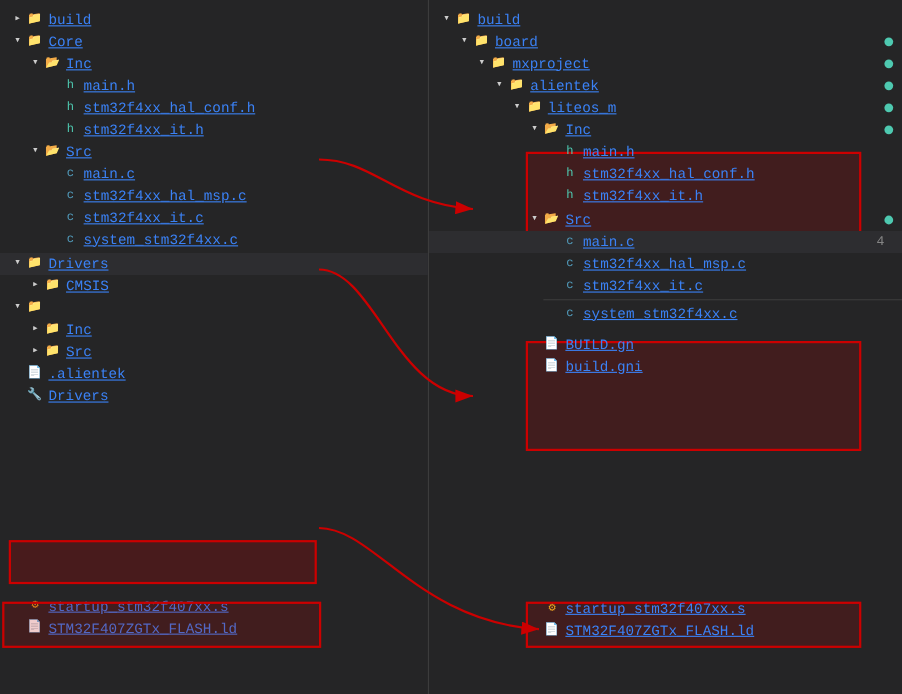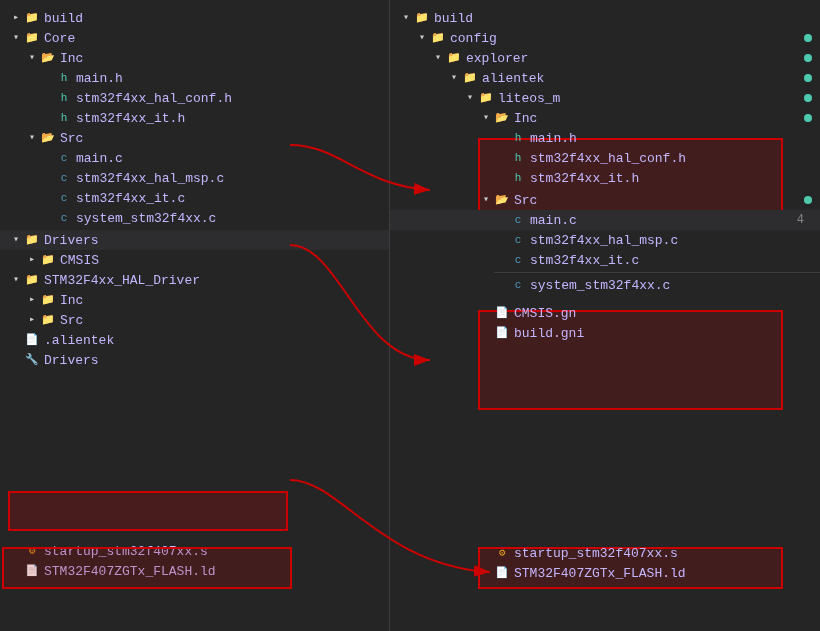--- a/index.html
+++ b/index.html
@@ -80,22 +80,23 @@
       color: #dcb67a;
     }
 
     .h-file { color: #4ec9b0; }
     .c-file { color: #519aba; }
     .s-file { color: #e8a020; }
     .ld-file { color: #e2c08d; }
     .generic-file { color: #cccccc; }
 
     .item-label {
-      color: #c4b5fd;
+      color: #3b82f6;
       font-size: 13px;
+      text-decoration: underline;
     }
 
     
     .arrows-container {
       position: absolute;
       top: 0;
       left: 0;
       width: 820px;
       height: 631px;
       pointer-events: none;
@@ -180,21 +181,20 @@
 
   <div class="tree-item indent-1">
     <span class="chevron closed"></span>
     <span class="file-icon folder-icon">📁</span>
     <span class="item-label">CMSIS</span>
   </div>
 
   <div class="tree-item indent-0">
     <span class="chevron open"></span>
     <span class="file-icon" style="color:#4ec9b0;">📁</span>
-    <span class="item-label">STM32F4xx_HAL_Driver</span>
   </div>
 
   <div class="tree-item indent-1">
     <span class="chevron closed"></span>
     <span class="file-icon folder-icon">📁</span>
     <span class="item-label">Inc</span>
   </div>
 
   <div class="tree-item indent-1">
     <span class="chevron closed"></span>
@@ -235,28 +235,28 @@
 
   <div class="tree-item indent-0">
     <span class="chevron open"></span>
     <span class="file-icon folder-icon">📁</span>
     <span class="item-label">build</span>
   </div>
 
   <div class="tree-item indent-1" style="position:relative;">
     <span class="chevron open"></span>
     <span class="file-icon folder-icon">📁</span>
-    <span class="item-label">config</span>
+    <span class="item-label">board</span>
     <span style="position:absolute; right:8px; top:50%; transform:translateY(-50%); width:8px; height:8px; border-radius:50%; background:#4ec9b0;"></span>
   </div>
 
   <div class="tree-item indent-2" style="position:relative;">
     <span class="chevron open"></span>
     <span class="file-icon folder-icon">📁</span>
-    <span class="item-label">explorer</span>
+    <span class="item-label">mxproject</span>
     <span style="position:absolute; right:8px; top:50%; transform:translateY(-50%); width:8px; height:8px; border-radius:50%; background:#4ec9b0;"></span>
   </div>
 
   <div class="tree-item indent-3" style="position:relative;">
     <span class="chevron open"></span>
     <span class="file-icon folder-icon">📁</span>
     <span class="item-label">alientek</span>
     <span style="position:absolute; right:8px; top:50%; transform:translateY(-50%); width:8px; height:8px; border-radius:50%; background:#4ec9b0;"></span>
   </div>
 
@@ -328,21 +328,21 @@
     <span class="chevron empty"></span>
     <span class="file-icon c-file">c</span>
     <span class="item-label">system_stm32f4xx.c</span>
   </div>
 
   <div style="height:8px;"></div>
 
   <div class="tree-item indent-5">
     <span class="chevron empty"></span>
     <span class="file-icon generic-file">📄</span>
-    <span class="item-label">CMSIS.gn</span>
+    <span class="item-label">BUILD.gn</span>
   </div>
 
   <div class="tree-item indent-5">
     <span class="chevron empty"></span>
     <span class="file-icon generic-file">📄</span>
     <span class="item-label">build.gni</span>
   </div>
 
   <div style="position:absolute; left:88px; bottom:42px; width:305px; height:42px; border:2px solid #cc0000; background:rgba(180,0,0,0.2); pointer-events:none;"></div>
 

